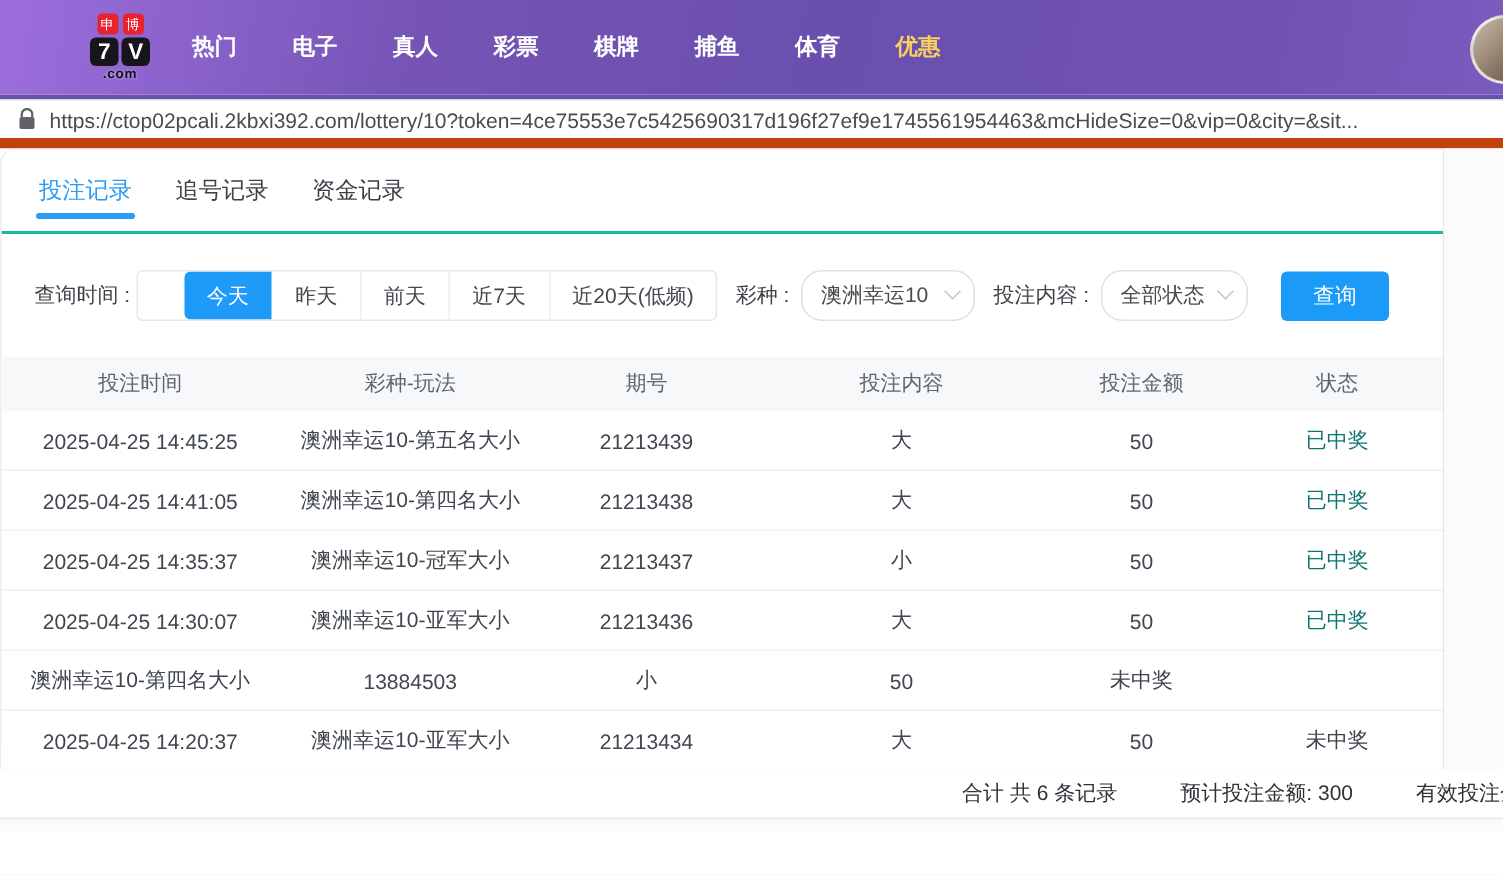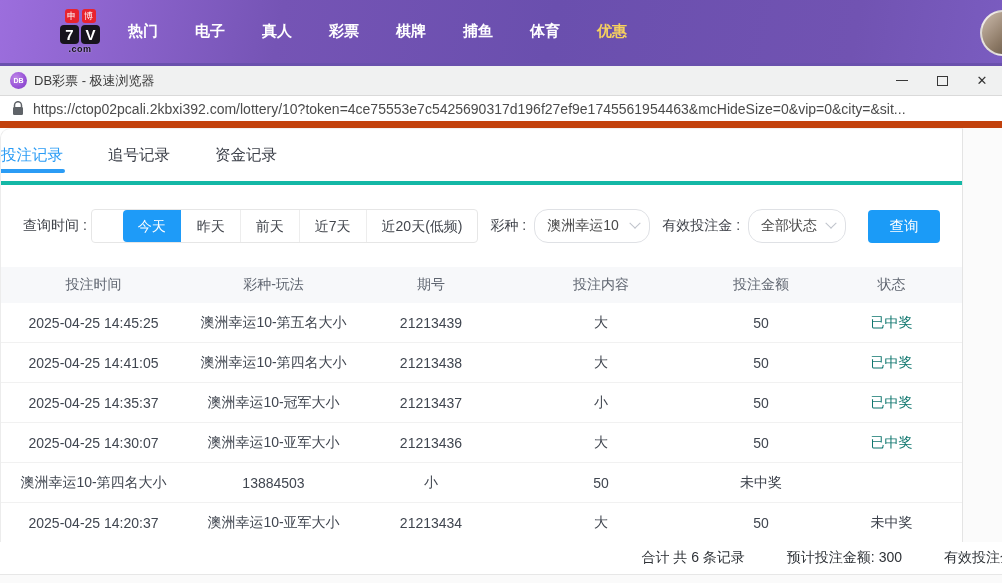--- a/index.html
+++ b/index.html
@@ -44,22 +44,22 @@
   .lock-icon { flex:0 0 auto; margin-right:9px; display:flex; }
   .url-text { font-size:14px; color:#4b4b4b; white-space:nowrap; overflow:hidden; }
 
   
   .content { position:relative; height:455px; background:#fff; }
   .main-row { display:flex; height:414px; }
   .panel { flex:1 1 auto; border-left:1px solid #ececec; border-top:1px solid #f2f2f2;
     border-right:1px solid #e4e4e4; border-top-left-radius:10px; overflow:hidden; }
   .gutter { flex:0 0 39px; background:#fbfbfb; }
 
-  .tabbar { height:56px; display:flex; align-items:center; gap:45px;
-    border-bottom:4px solid #14b8a6; }
+  .tabbar { height:56px; display:flex; align-items:center; padding-left:25px; gap:29px;
+    border-bottom:2px solid #14b8a6; }
   .tab { position:relative; font-size:15.5px; color:#3b3f48; cursor:pointer; height:100%;
     display:flex; align-items:center; }
   .tab.active { color:#2b9cf5; }
   .tab.active::after { content:""; position:absolute; left:-2px; right:-2px; bottom:8px; height:4px;
     border-radius:2px; background:#2b9cf5; }
 
   .filters { height:82px; display:flex; align-items:center; padding-left:22px; font-size:14px; color:#3f4249; }
   .filter-label { white-space:nowrap; }
   .time-group { display:flex; margin-left:4px; border:1px solid #e6e6e6; border-radius:4px; overflow:hidden; height:34px;padding-left:31px; }
   .time-opt { padding:0 15px; line-height:32px; color:#43474e; cursor:pointer; white-space:nowrap; }
@@ -112,35 +112,20 @@
       <span class="nav-item">彩票</span>
       <span class="nav-item">棋牌</span>
       <span class="nav-item">捕鱼</span>
       <span class="nav-item">体育</span>
       <span class="nav-item gold">优惠</span>
     </div>
     <div class="avatar"></div>
   </div>
 
   <div class="win-accent"></div>
-  <div class="titlebar">
-    <div class="favicon">DB</div>
-    <span class="win-title">DB彩票 - 极速浏览器</span>
-    <div class="win-controls">
-      <span class="win-btn">
-          <i class="ic-min"></i>
-        </span>
-      <span class="win-btn">
-          <i class="ic-max"></i>
-        </span>
-      <span class="win-btn">
-          <span class="ic-close">✕</span>
-        </span>
-    </div>
-  </div>
   <div class="urlbar">
     <span class="lock-icon">
       <svg width="12" height="15" viewBox="0 0 12 15">
           <path d="M2.5 6V4.2a3.5 3.5 0 0 1 7 0V6" fill="none" stroke="#5f6368" stroke-width="1.5"></path>
           <rect x="1" y="6" width="10" height="8" rx="1.2" fill="#5f6368"></rect>
         </svg>
     </span>
     <span class="url-text">https://ctop02pcali.2kbxi392.com/lottery/10?token=4ce75553e7c5425690317d196f27ef9e1745561954463&amp;mcHideSize=0&amp;vip=0&amp;city=&amp;sit...</span>
   </div>
 
@@ -161,21 +146,21 @@
             <span class="time-opt">昨天</span>
             <span class="time-opt">前天</span>
             <span class="time-opt">近7天</span>
             <span class="time-opt">近20天(低频)</span>
           </div>
           <span class="filter-label ml30">彩种 :</span>
           <div class="select sel-lottery">
             <span>澳洲幸运10</span>
             <i class="chev"></i>
           </div>
-          <span class="filter-label ml30">有效投注金 :</span>
+          <span class="filter-label ml30">投注内容 :</span>
           <div class="select sel-status">
             <span>全部状态</span>
             <i class="chev"></i>
           </div>
           <button class="search-btn">查询</button>
         </div>
 
         <div class="grid-row thead">
           <div>投注时间</div>
           <div>彩种-玩法</div>

